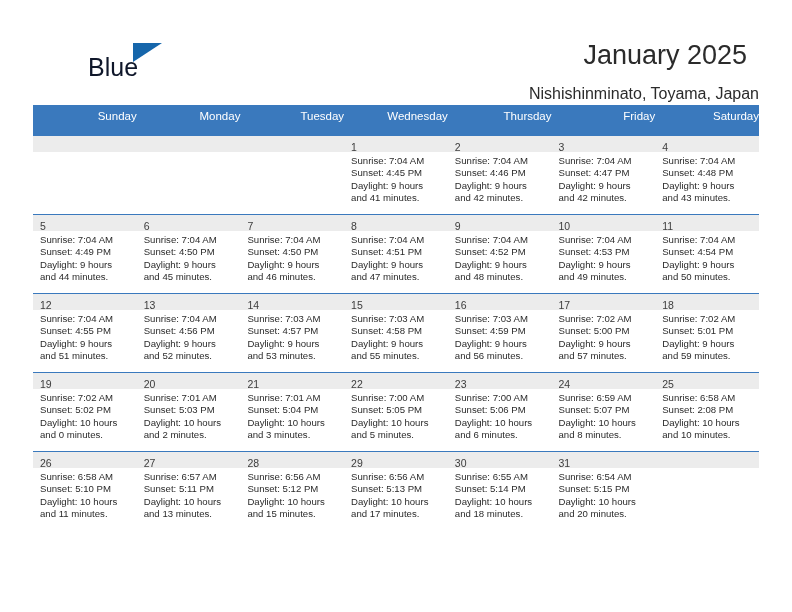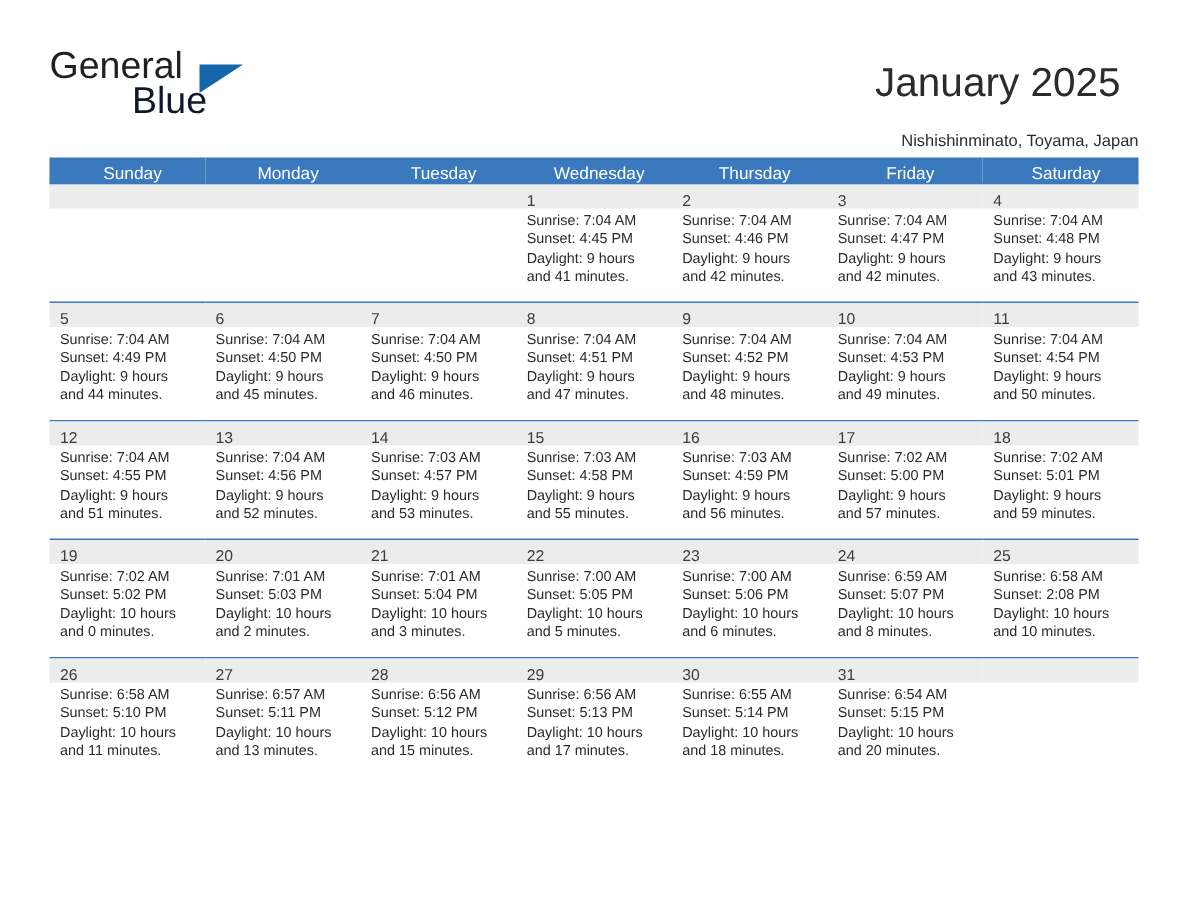--- a/index.html
+++ b/index.html
@@ -71,43 +71,43 @@
   }
   .cal-title {
     font-size: 27px;
     line-height: 34px;
     color: #2b2b2b;
     font-weight: normal;
     margin: 12px;
     white-space: nowrap;
   }
   .cal-subtitle {
-    font-size: 11px;
+    font-size: 16px;
     line-height: 20px;
     color: #2b2b2b;
     margin: 6px 0 0 0;
     white-space: nowrap;
   }
 
   
   .calendar {
     position: absolute;
     left: 33px;
     top: 105px;
     width: 726px;
     border-collapse: collapse;
     table-layout: fixed;
   }
   .calendar th {
     background: #3a79bd;
     color: #ffffff;
     font-size: 11.5px;
     font-weight: normal;
-    text-align: center;
-    padding: 5px 0 0 7px;
+    text-align: right;
+    padding: 5px 0 13px 7px;
     height: 10px;
     border: none;
   }
   .calendar td {
     width: 103.71px;
     height: 78px;
     vertical-align: top;
     padding: 0;
     border: none;
     border-top: 1px solid #3a79bd;
@@ -145,21 +145,20 @@
   }
 </style>
 </head>
 <body>
 
 <div class="page">
 
   <div class="header">
 
     <div class="brand">
-      <span class="brand-general">General</span>
       <span class="brand-triangle"></span>
       <span class="brand-blue">Blue</span>
     </div>
 
     <div class="title-block">
       <h1 class="cal-title">January 2025</h1>
       <p class="cal-subtitle">Nishishinminato, Toyama, Japan</p>
     </div>
 
   </div>

